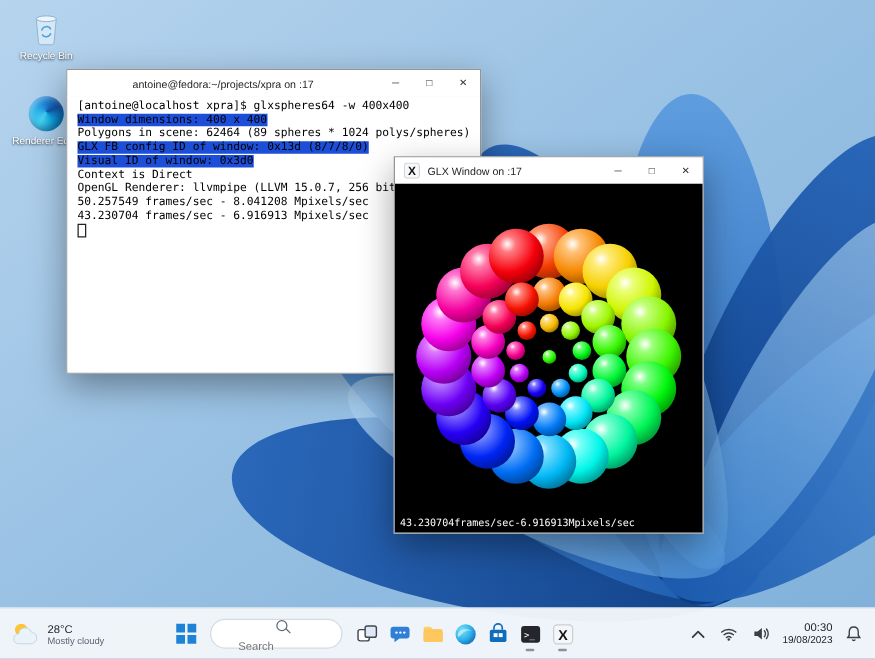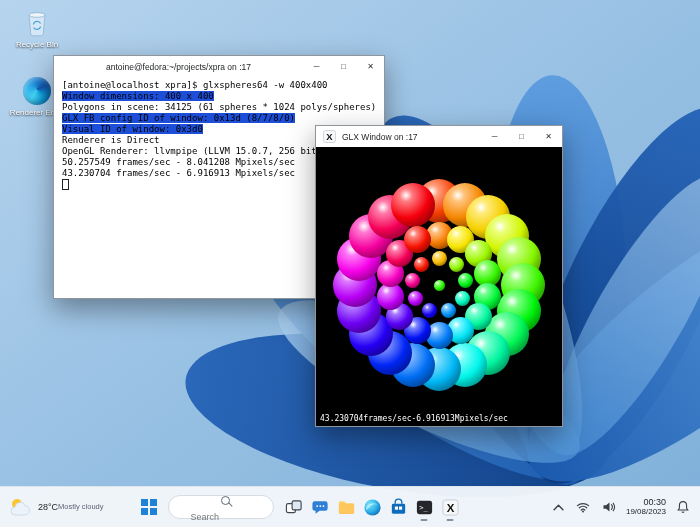--- a/index.html
+++ b/index.html
@@ -39,21 +39,21 @@
   
   #glx-canvas{position:absolute;inset:21px 0 0 0;background:#000;overflow:hidden;}
   .sphere{position:absolute;border-radius:50%;}
   #glx-overlay{position:absolute;left:4px;bottom:3px;color:#fff;
     font-family:"DejaVu Sans Mono",monospace;font-size:8px;z-index:5;}
 
   
   #taskbar{position:absolute;left:0;right:0;bottom:0;height:40px;
     background:rgba(242,246,250,.97);border-top:1px solid #dfe5ec;z-index:100;}
   #weather{position:absolute;left:8px;top:0;bottom:0;display:flex;align-items:center;gap:6px;}
-  #weather .wtxt{display:flex;justify-content:center;}
+  #weather .wtxt{display:flex;flex-direction:column;justify-content:center;}
   #weather .temp{font-size:9px;color:#1b1f23;}
   #weather .cond{font-size:7.5px;color:#5a6572;}
 
   #center-cluster{position:absolute;left:136px;top:0;bottom:0;display:flex;align-items:center;}
   #start-btn{width:26px;height:26px;display:flex;align-items:center;justify-content:center;border-radius:4px;}
   #start-logo{display:grid;grid-template-columns:7px 7px;grid-template-rows:7px 7px;gap:1.5px;}
   #start-logo div{background:#1d82d8;}
   #search-pill{width:106px;height:24px;margin-left:6px;border-radius:12px;background:#fff;
     border:1px solid #d6dce4;display:flex;align-items:center;padding-left:9px;gap:6px;box-sizing:border-box;flex-direction:column;}
   #search-pill input{border:none;outline:none;width:70px;font-size:9px;color:#5f6a77;
@@ -152,24 +152,24 @@
     <div class="tb-title center">antoine@fedora:~/projects/xpra on :17</div>
     <div class="tb-btns">
       <div class="tb-btn">─</div>
       <div class="tb-btn">□</div>
       <div class="tb-btn close">✕</div>
     </div>
   </div>
   <div id="term-body">
       <div class="tline"><span>[antoine@localhost xpra]$ glxspheres64 -w 400x400</span></div>
       <div class="tline"><span class="sel">Window dimensions: 400 x 400</span></div>
-      <div class="tline"><span>Polygons in scene: 34125 (61 spheres * 1024 polys/spheres)</span></div>
+      <div class="tline"><span>Polygons in scene: 62464 (89 spheres * 1024 polys/spheres)</span></div>
       <div class="tline"><span class="sel">GLX FB config ID of window: 0x13d (8/7/8/0)</span></div>
       <div class="tline"><span class="sel">Visual ID of window: 0x3d0</span></div>
-      <div class="tline"><span>Renderer is Direct</span></div>
+      <div class="tline"><span>Context is Direct</span></div>
       <div class="tline"><span>OpenGL Renderer: llvmpipe (LLVM 15.0.7, 256 bits)</span></div>
       <div class="tline"><span>50.257549 frames/sec - 8.041208 Mpixels/sec</span></div>
       <div class="tline"><span>43.230704 frames/sec - 6.916913 Mpixels/sec</span></div>
       <div class="tline"><span class="cursor"></span></div>
     </div>
 </div>
 
 <div class="win" style="left:315px;top:125px;width:246px;height:300px;z-index:20;">
   <div class="titlebar">
     <div class="win-icon">

